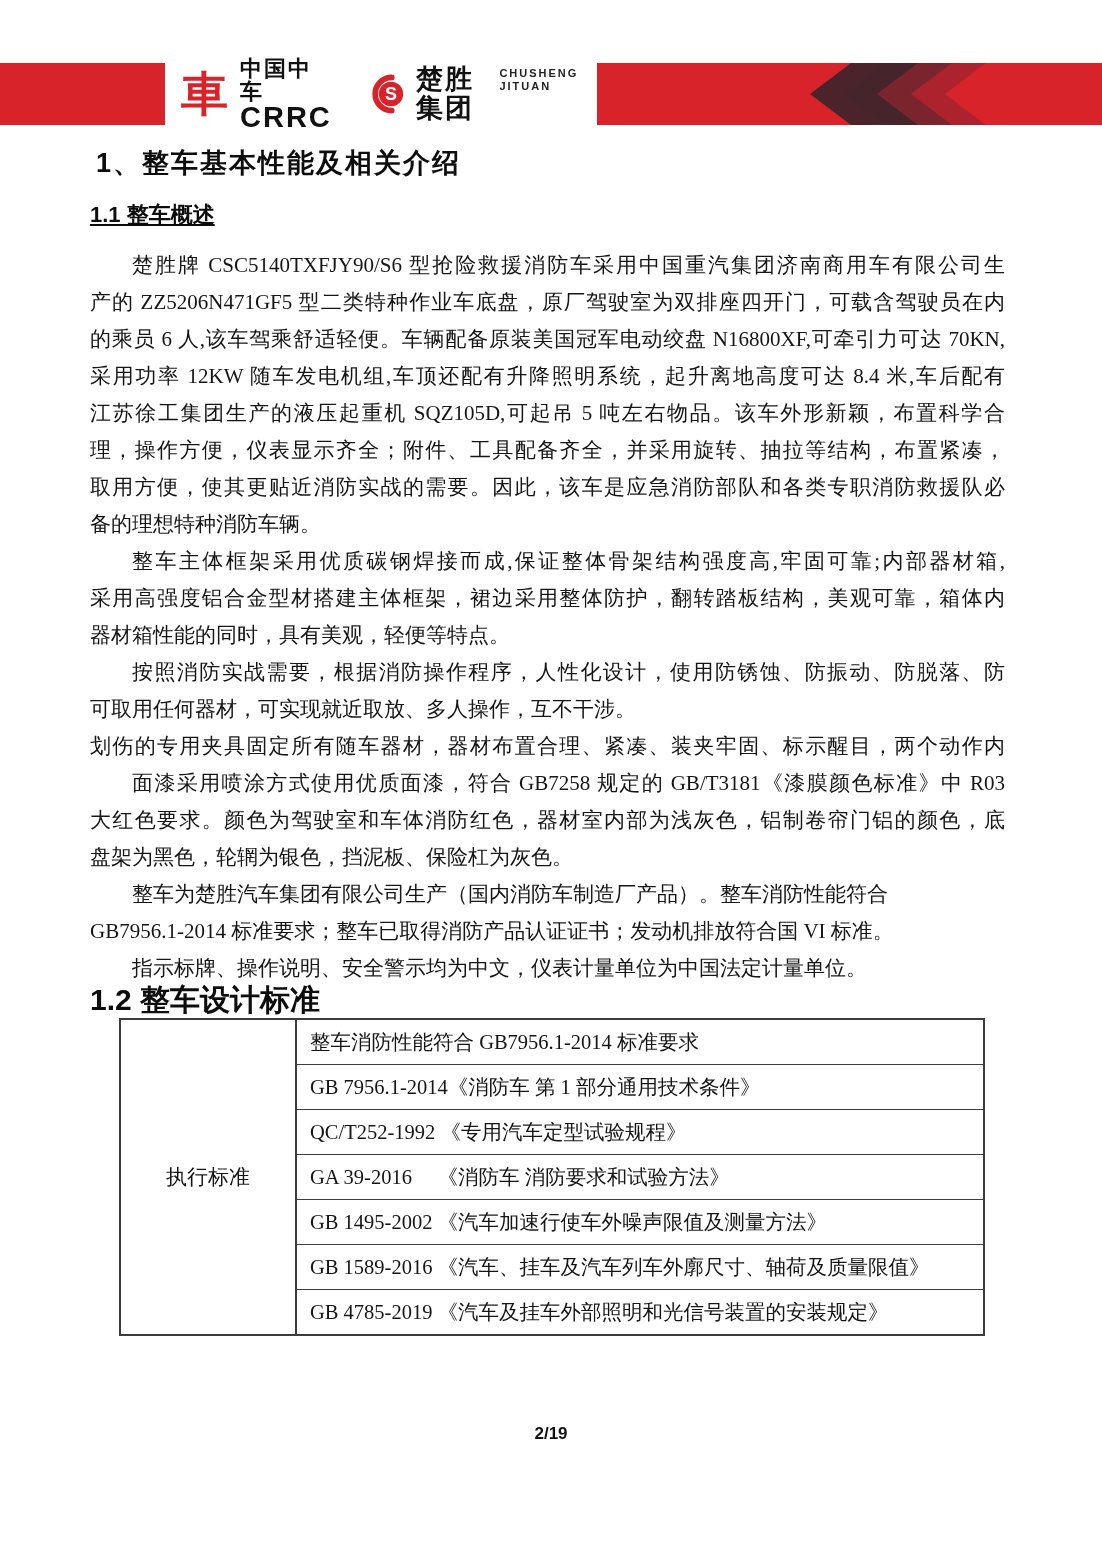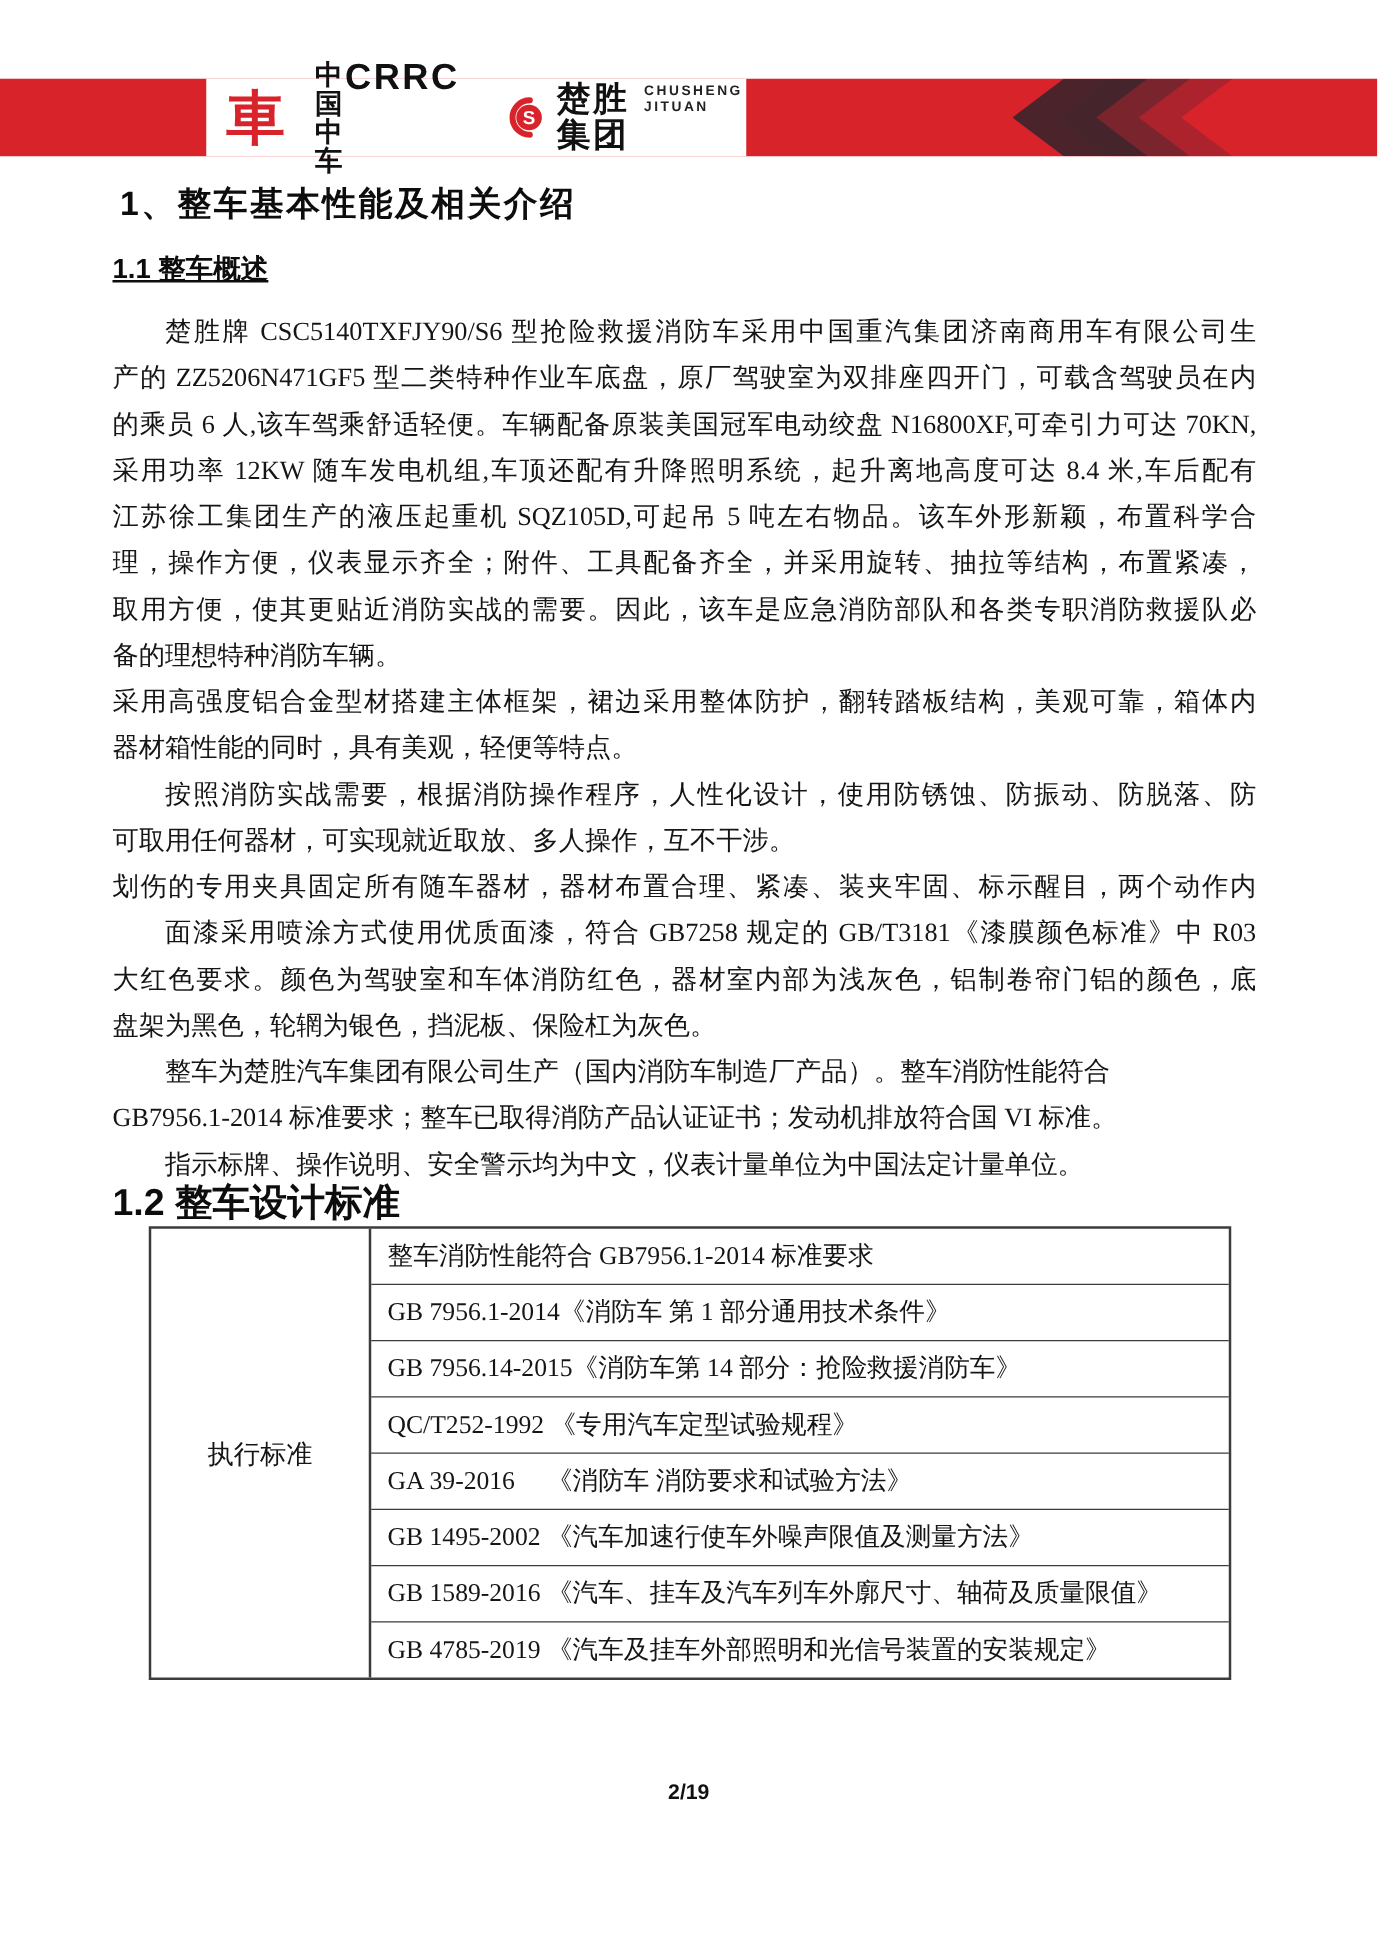--- a/index.html
+++ b/index.html
@@ -6,21 +6,21 @@
   .page{position:relative;width:1102px;height:1559px;background:#fff;overflow:hidden;
         font-family:"Liberation Serif","DejaVu Serif",serif;color:#151515;}
 
   
   .banner{position:absolute;left:0;top:63px;width:1102px;height:62px;background:var(--red,#d9232b);}
   .logo-panel{position:absolute;left:165px;top:0;width:432px;height:62px;background:#fff;
               display:flex;align-items:center;}
   .crrc{display:flex;align-items:center;margin-left:16px;}
   .crrc-glyph{font-family:"Liberation Sans","DejaVu Sans",sans-serif;font-weight:bold;
               font-size:47px;line-height:50px;color:var(--red,#d9232b);}
-  .crrc-text{margin-left:24px;display:flex;flex-direction:row;justify-content:center;}
+  .crrc-text{margin-left:12px;display:flex;flex-direction:column;justify-content:center;}
   .crrc-cn{font-family:"Liberation Sans","DejaVu Sans",sans-serif;font-weight:bold;
            font-size:22px;line-height:23px;color:#111;letter-spacing:2px;}
   .crrc-en{font-family:"Liberation Sans","DejaVu Sans",sans-serif;font-weight:bold;
            font-size:29px;line-height:28px;color:#111;letter-spacing:2px;}
   .cslogo{display:flex;align-items:center;margin-left:36px;}
   .cs-svg{width:56px;height:56px;display:block;}
   .cs-text{margin-left:8px;display:flex;flex-direction:row;justify-content:space-between;}
   .cs-cn{font-family:"Liberation Sans","DejaVu Sans",sans-serif;font-weight:bold;
          font-size:27px;line-height:29px;color:#111;letter-spacing:2px;}
   .cs-en{font-family:"Liberation Sans","DejaVu Sans",sans-serif;font-weight:bold;
@@ -98,40 +98,40 @@
 
     <div id="paragraphs">
         <div class="pline j ind">楚胜牌 CSC5140TXFJY90/S6 型抢险救援消防车采用中国重汽集团济南商用车有限公司生</div>
         <div class="pline j">产的 ZZ5206N471GF5 型二类特种作业车底盘，原厂驾驶室为双排座四开门，可载含驾驶员在内</div>
         <div class="pline j">的乘员 6 人,该车驾乘舒适轻便。车辆配备原装美国冠军电动绞盘 N16800XF,可牵引力可达 70KN,</div>
         <div class="pline j">采用功率 12KW 随车发电机组,车顶还配有升降照明系统，起升离地高度可达 8.4 米,车后配有</div>
         <div class="pline j">江苏徐工集团生产的液压起重机 SQZ105D,可起吊 5 吨左右物品。该车外形新颖，布置科学合</div>
         <div class="pline j">理，操作方便，仪表显示齐全；附件、工具配备齐全，并采用旋转、抽拉等结构，布置紧凑，</div>
         <div class="pline j">取用方便，使其更贴近消防实战的需要。因此，该车是应急消防部队和各类专职消防救援队必</div>
         <div class="pline">备的理想特种消防车辆。</div>
+        <div class="pline j ind">整车主体框架采用优质碳钢焊接而成,保证整体骨架结构强度高,牢固可靠;内部器材箱,</div>
         <div class="pline j">采用高强度铝合金型材搭建主体框架，裙边采用整体防护，翻转踏板结构，美观可靠，箱体内</div>
         <div class="pline">器材箱性能的同时，具有美观，轻便等特点。</div>
         <div class="pline j ind">按照消防实战需要，根据消防操作程序，人性化设计，使用防锈蚀、防振动、防脱落、防</div>
         <div class="pline">可取用任何器材，可实现就近取放、多人操作，互不干涉。</div>
         <div class="pline j">划伤的专用夹具固定所有随车器材，器材布置合理、紧凑、装夹牢固、标示醒目，两个动作内</div>
         <div class="pline j ind">面漆采用喷涂方式使用优质面漆，符合 GB7258 规定的 GB/T3181《漆膜颜色标准》中 R03</div>
         <div class="pline j">大红色要求。颜色为驾驶室和车体消防红色，器材室内部为浅灰色，铝制卷帘门铝的颜色，底</div>
         <div class="pline">盘架为黑色，轮辋为银色，挡泥板、保险杠为灰色。</div>
         <div class="pline ind">整车为楚胜汽车集团有限公司生产（国内消防车制造厂产品）。整车消防性能符合</div>
         <div class="pline">GB7956.1-2014 标准要求；整车已取得消防产品认证证书；发动机排放符合国 VI 标准。</div>
         <div class="pline ind">指示标牌、操作说明、安全警示均为中文，仪表计量单位为中国法定计量单位。</div>
       </div>
 
     <div class="h2b">1.2 整车设计标准</div>
 
     <div class="stable" id="stable">
       <div class="headcell">执行标准</div>
     <div class="rowcell">整车消防性能符合 GB7956.1-2014 标准要求</div>
         <div class="rowcell">GB 7956.1-2014《消防车 第 1 部分通用技术条件》</div>
-        <div class="rowcell">GB 7956.14-2015《消防车第 14 部分：抢险救援消防车》</div>
         <div class="rowcell">QC/T252-1992 《专用汽车定型试验规程》</div>
         <div class="rowcell">GA 39-2016　 《消防车 消防要求和试验方法》</div>
         <div class="rowcell">GB 1495-2002 《汽车加速行使车外噪声限值及测量方法》</div>
         <div class="rowcell">GB 1589-2016 《汽车、挂车及汽车列车外廓尺寸、轴荷及质量限值》</div>
         <div class="rowcell last">GB 4785-2019 《汽车及挂车外部照明和光信号装置的安装规定》</div>
       </div>
   </div>
 
   <div class="pagefoot">2/19</div>
 

